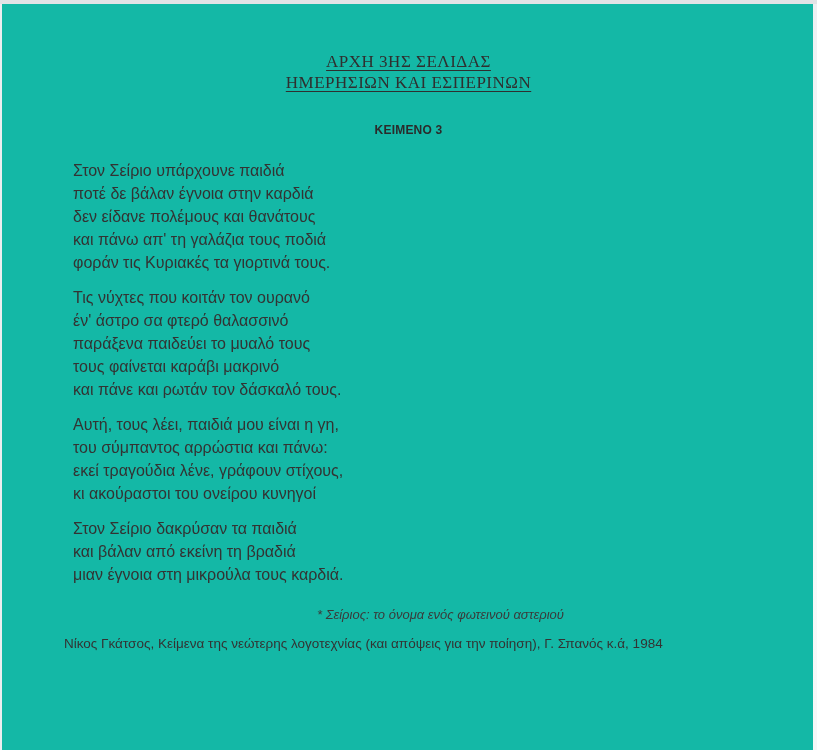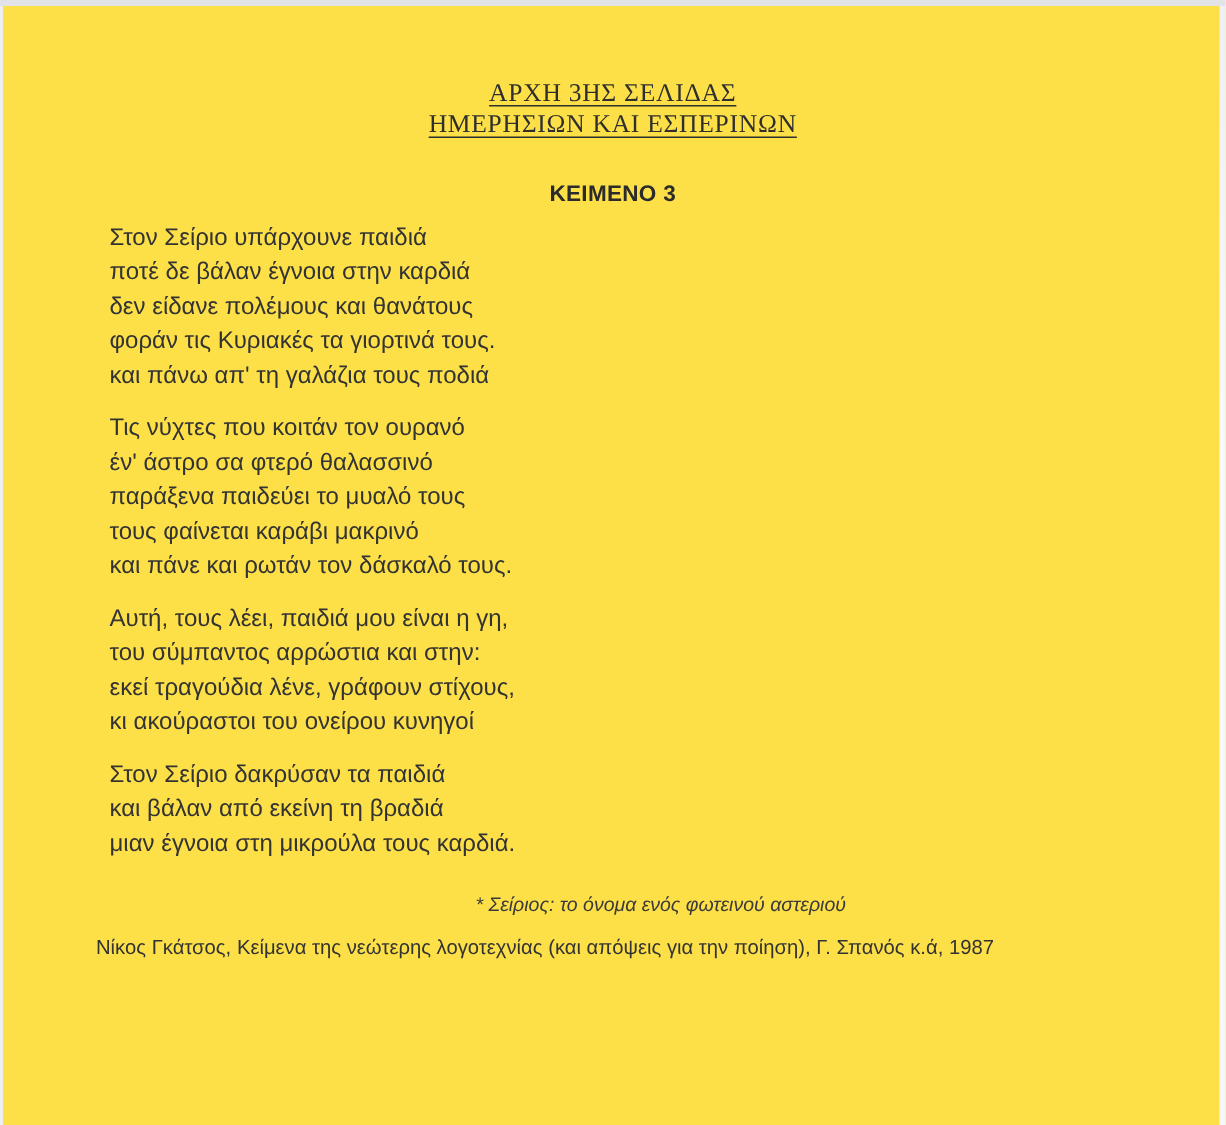--- a/index.html
+++ b/index.html
@@ -5,21 +5,21 @@
 <style>
   html, body {
     margin: 0;
     padding: 0;
     background: #ffffff;
   }
   .page {
     position: relative;
     width: 817px;
     height: 750px;
-    background: #fde047;
+    background: #14b8a6;
     overflow: hidden;
     font-family: "Liberation Sans", sans-serif;
     color: #333333;
   }
   .top-strip {
     position: absolute;
     top: 0; left: 0;
     width: 100%;
     height: 4px;
     background: #e2e3e6;
@@ -49,35 +49,35 @@
   }
   .doc-header .u {
     text-decoration: underline;
     text-decoration-thickness: 1px;
     text-underline-offset: 3px;
   }
   .section-label {
     margin-top: 28px;
     text-align: center;
     font-weight: bold;
-    font-size: 15px;
+    font-size: 12px;
     line-height: 18px;
     letter-spacing: 0.2px;
     color: #2b2b2b;
   }
   .poem-title {
     margin-top: 22px;
     text-align: center;
     font-weight: bold;
     font-size: 15.5px;
     line-height: 18px;
     color: #2b2b2b;
   }
   .poem {
-    margin: 8px 0 0 73px;
+    margin: 20px 0 0 73px;
     font-size: 16px;
     line-height: 23px;
     color: #333333;
   }
   .stanza {
     margin: 0 0 12px 0;
   }
   .pline {
     display: block;
   }
@@ -112,41 +112,41 @@
   </div>
 
   <div class="section-label">ΚΕΙΜΕΝΟ 3</div>
 
 
   <div class="poem">
     <p class="stanza">
       <span class="pline">Στον Σείριο υπάρχουνε παιδιά</span>
       <span class="pline">ποτέ δε βάλαν έγνοια στην καρδιά</span>
       <span class="pline">δεν είδανε πολέμους και θανάτους</span>
+      <span class="pline">και πάνω απ' τη γαλάζια τους ποδιά</span>
       <span class="pline">φοράν τις Κυριακές τα γιορτινά τους.</span>
-      <span class="pline">και πάνω απ' τη γαλάζια τους ποδιά</span>
     </p>
     <p class="stanza">
       <span class="pline">Τις νύχτες που κοιτάν τον ουρανό</span>
       <span class="pline">έν' άστρο σα φτερό θαλασσινό</span>
       <span class="pline">παράξενα παιδεύει το μυαλό τους</span>
       <span class="pline">τους φαίνεται καράβι μακρινό</span>
       <span class="pline">και πάνε και ρωτάν τον δάσκαλό τους.</span>
     </p>
     <p class="stanza">
       <span class="pline">Αυτή, τους λέει, παιδιά μου είναι η γη,</span>
-      <span class="pline">του σύμπαντος αρρώστια και στην:</span>
+      <span class="pline">του σύμπαντος αρρώστια και πάνω:</span>
       <span class="pline">εκεί τραγούδια λένε, γράφουν στίχους,</span>
       <span class="pline">κι ακούραστοι του ονείρου κυνηγοί</span>
     </p>
     <p class="stanza">
       <span class="pline">Στον Σείριο δακρύσαν τα παιδιά</span>
       <span class="pline">και βάλαν από εκείνη τη βραδιά</span>
       <span class="pline">μιαν έγνοια στη μικρούλα τους καρδιά.</span>
     </p>
   </div>
 
   <div class="footnote">* Σείριος: το όνομα ενός φωτεινού αστεριού</div>
 
   <div class="source">
-    <span>Νίκος Γκάτσος, </span><span class="it">Κείμενα της νεώτερης λογοτεχνίας (και απόψεις για την ποίηση)</span><span>, Γ. Σπανός κ.ά, 1987</span>
+    <span>Νίκος Γκάτσος, </span><span class="it">Κείμενα της νεώτερης λογοτεχνίας (και απόψεις για την ποίηση)</span><span>, Γ. Σπανός κ.ά, 1984</span>
   </div>
 </div>
 
 </body></html>

